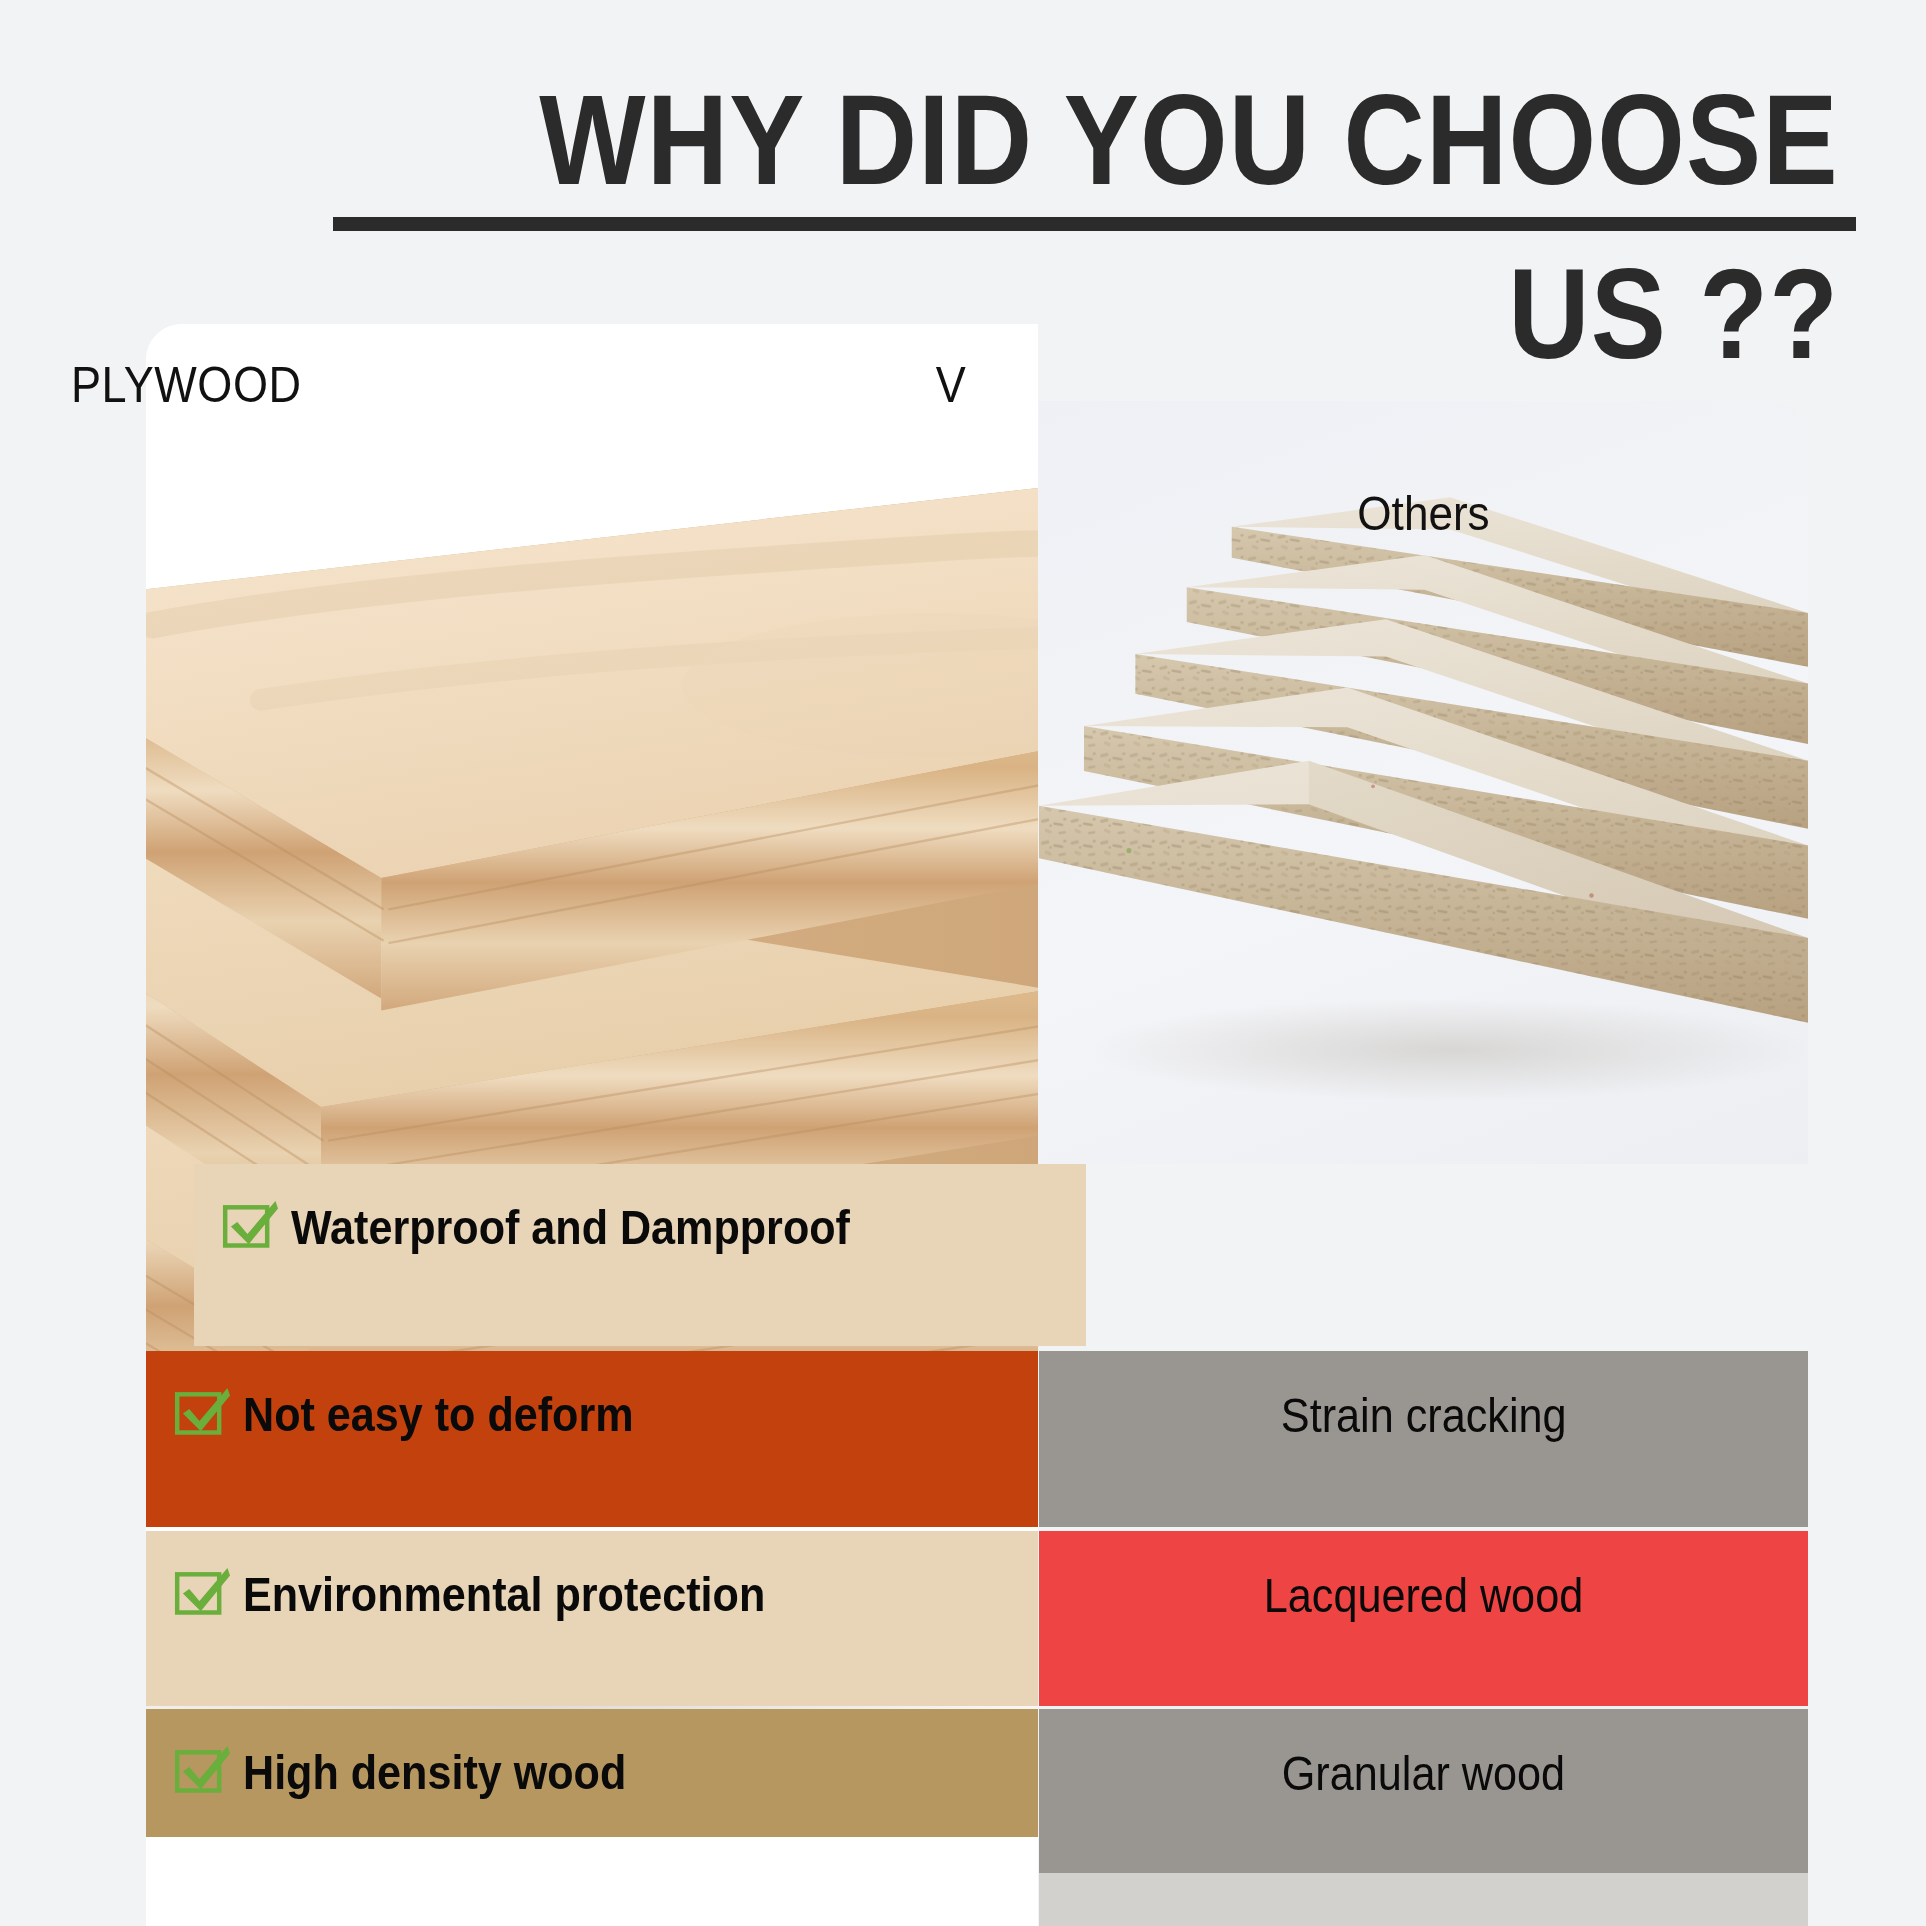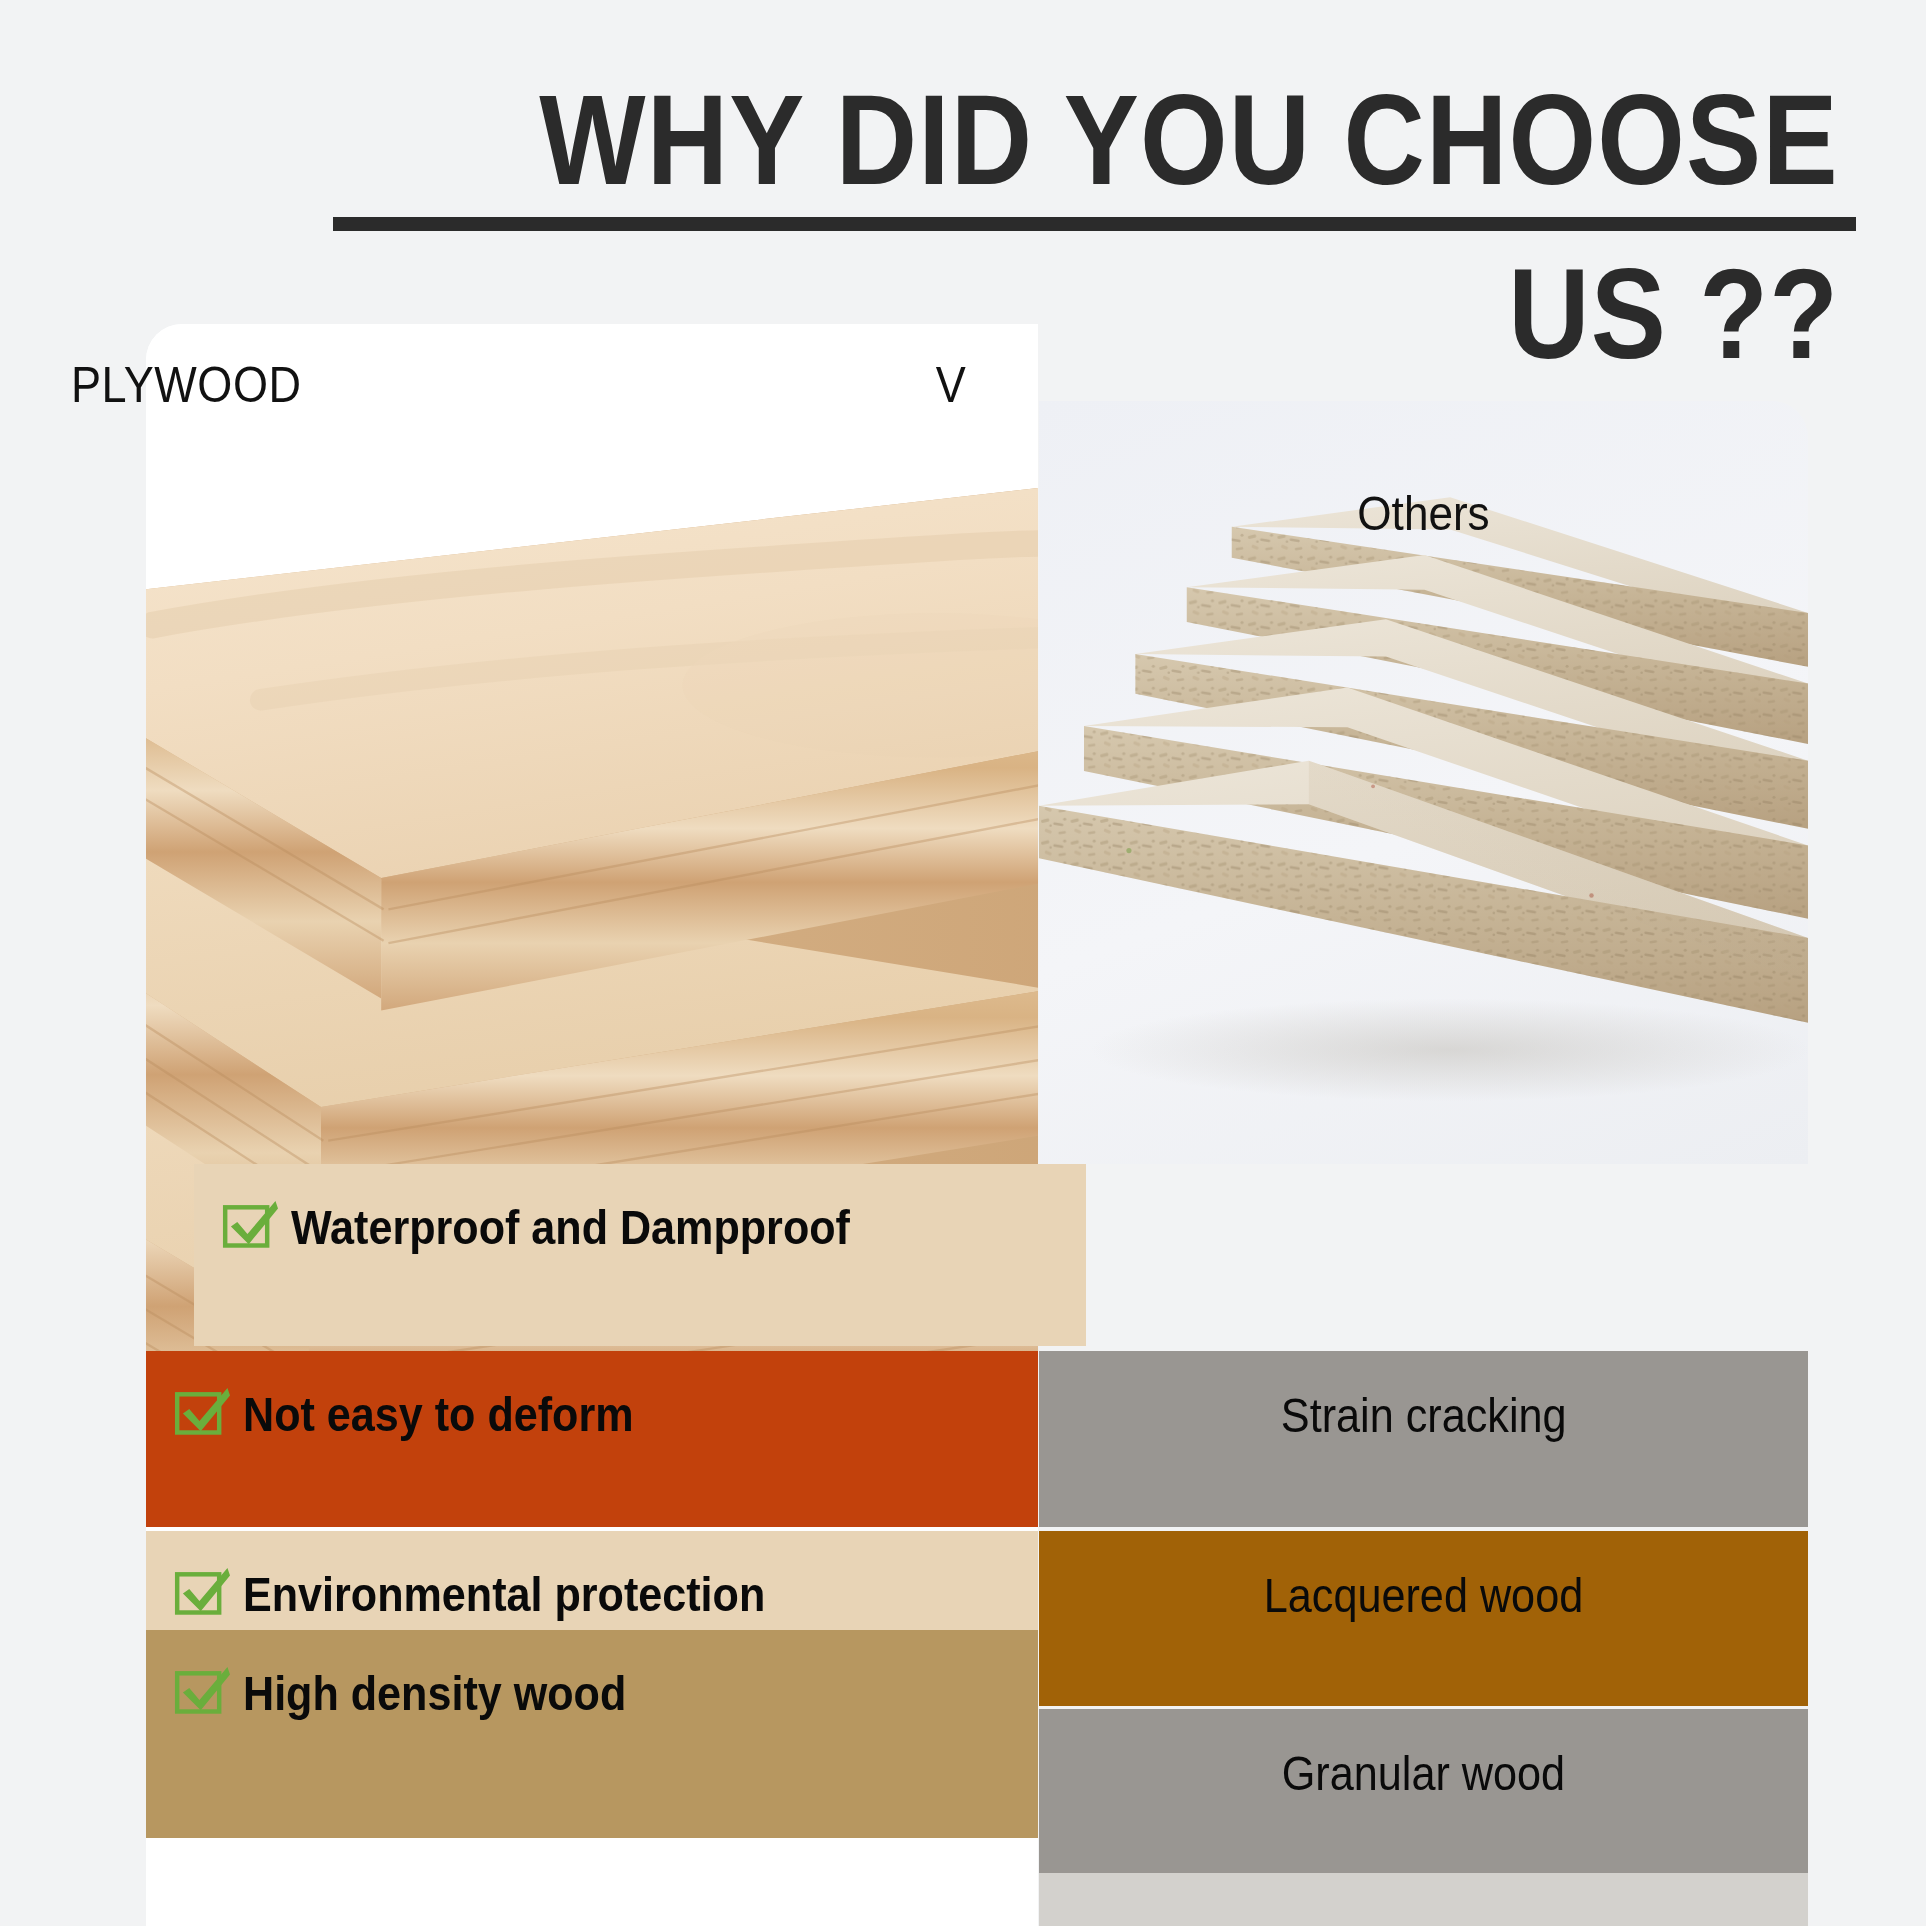--- a/index.html
+++ b/index.html
@@ -371,25 +371,25 @@
     <div class="row-left-inner">
       <span class="check-icon">
         <svg viewBox="0 0 88 82">
           <rect x="5" y="14" width="66" height="60" fill="none" stroke="#6aae3c" stroke-width="7"></rect>
           <path d="M14 44 L24 37 L40 56 L84 4 L88 16 L42 72 Z" fill="#6aae3c"></path>
         </svg>
       </span>
       <span class="row-left-label">Environmental protection</span>
     </div>
   </div>
-  <div class="row-right" style="top:1531px;height:175px;background:#a16207;">
+  <div class="row-right" style="top:1531px;height:175px;background:#ef4444;">
     <span class="row-right-label">Lacquered wood</span>
   </div>
 
-  <div class="row-left" style="top:1630px;height:208px;background:#b79760;">
+  <div class="row-left" style="top:1709px;height:128px;background:#b79760;">
     <div class="row-left-inner">
       <span class="check-icon">
         <svg viewBox="0 0 88 82">
           <rect x="5" y="14" width="66" height="60" fill="none" stroke="#6aae3c" stroke-width="7"></rect>
           <path d="M14 44 L24 37 L40 56 L84 4 L88 16 L42 72 Z" fill="#6aae3c"></path>
         </svg>
       </span>
       <span class="row-left-label">High density wood</span>
     </div>
   </div>

